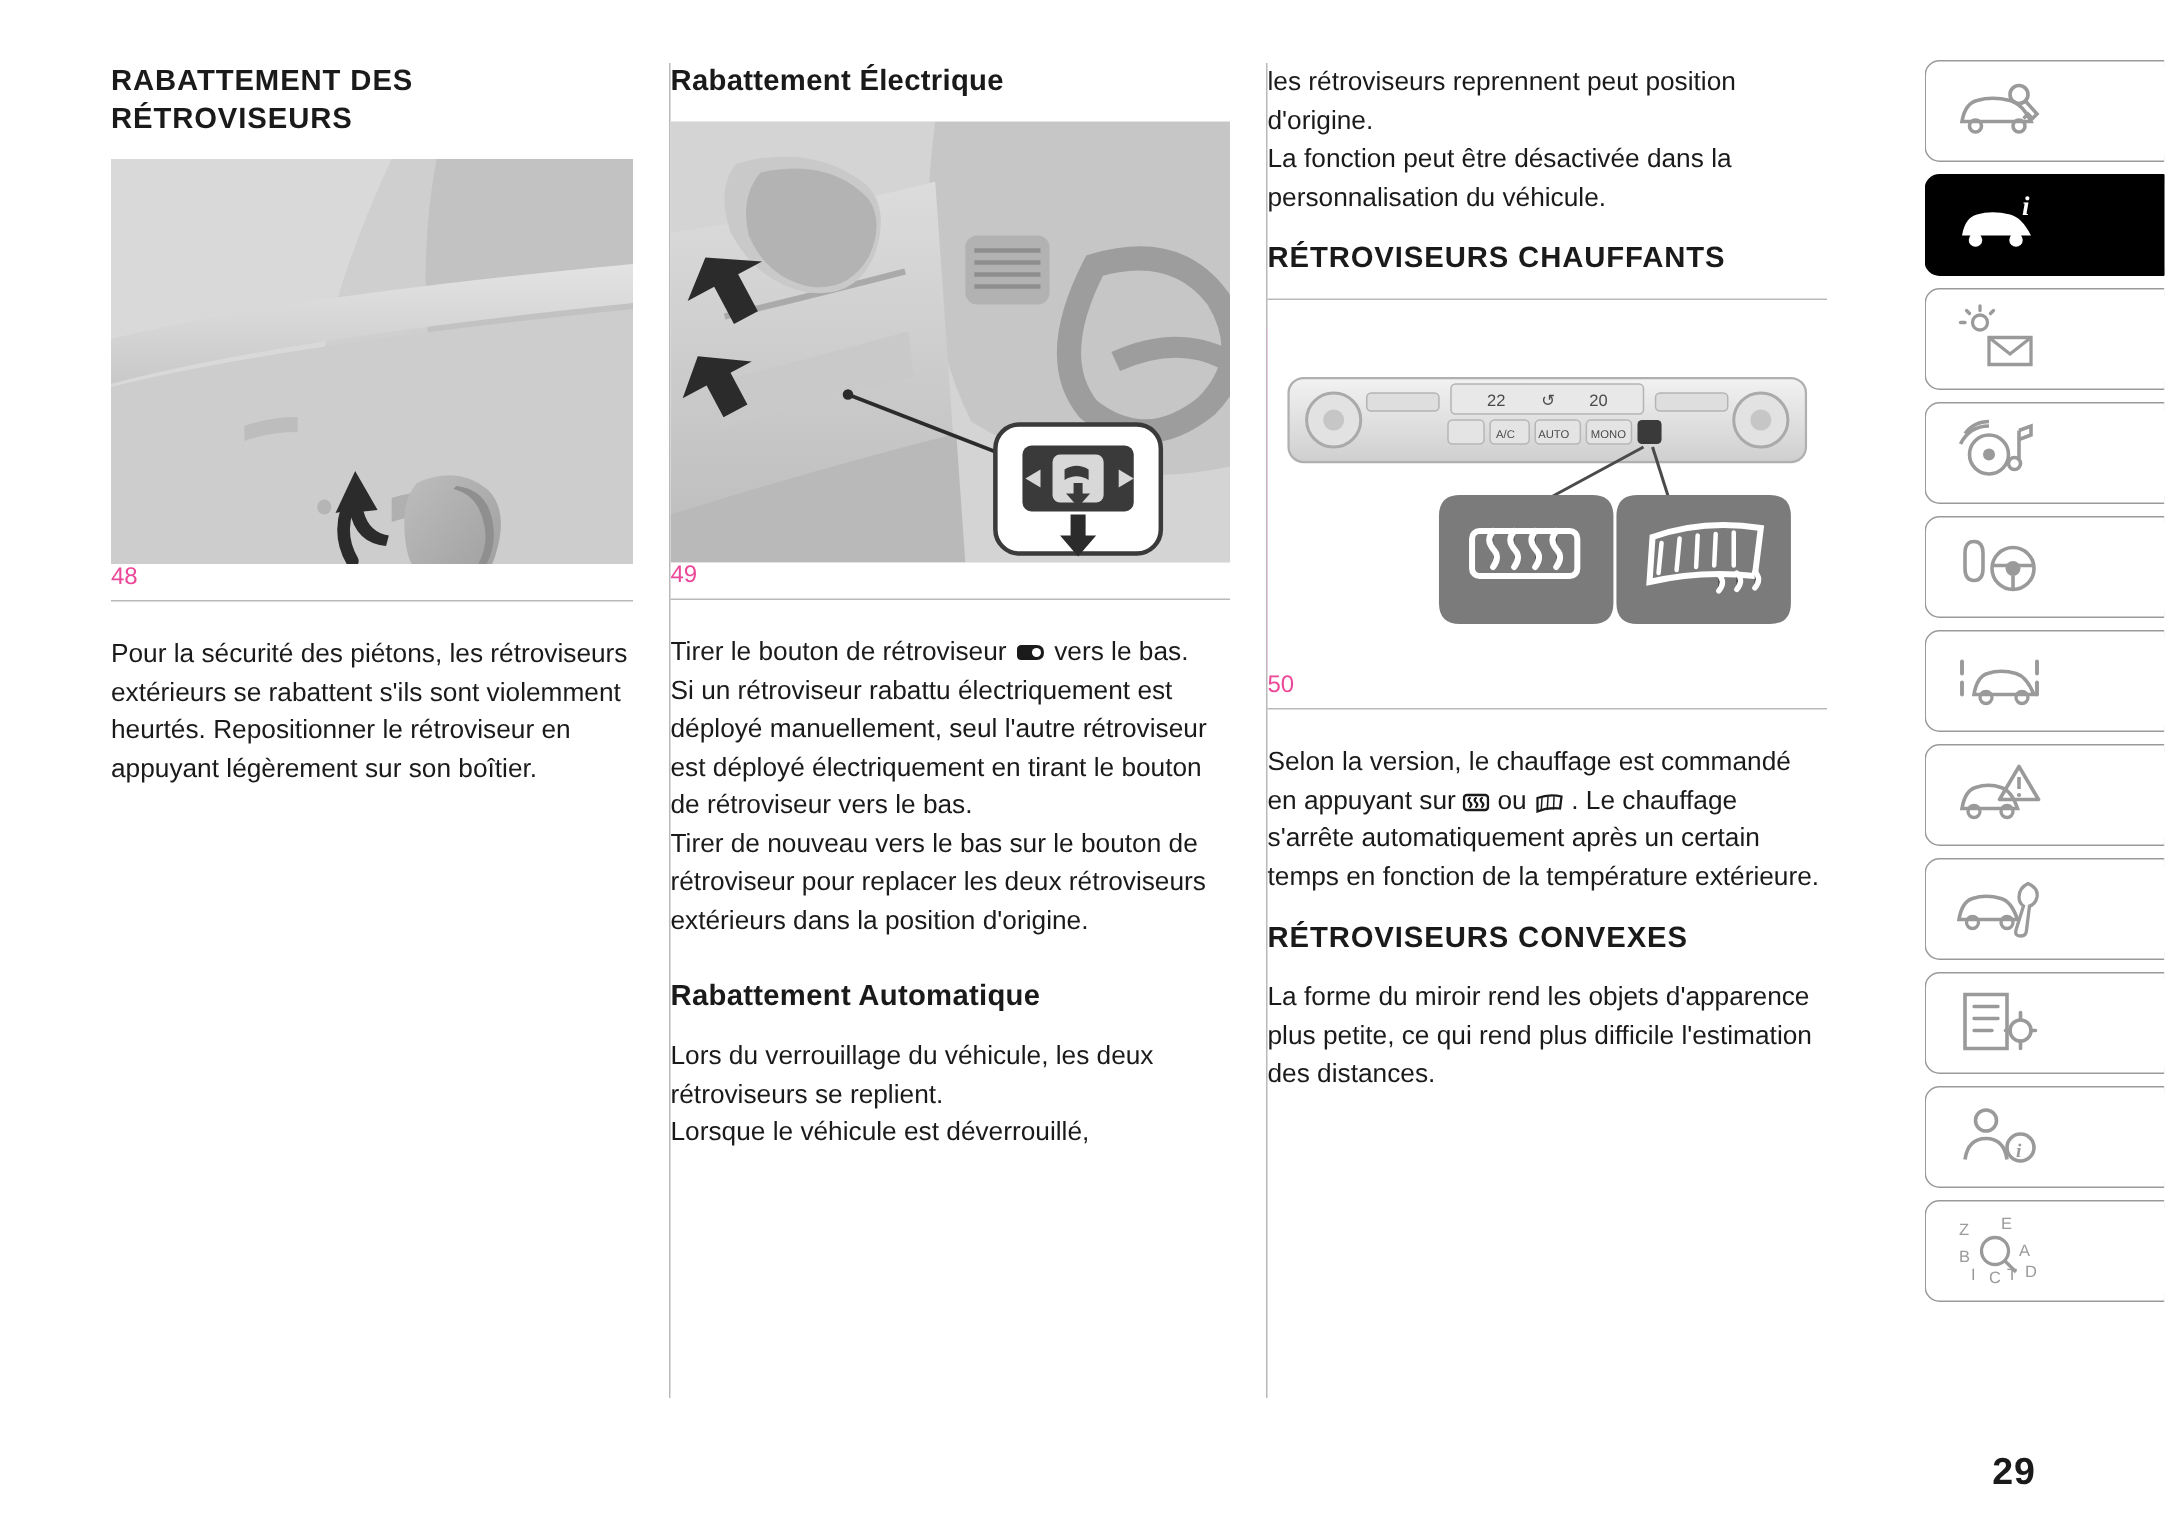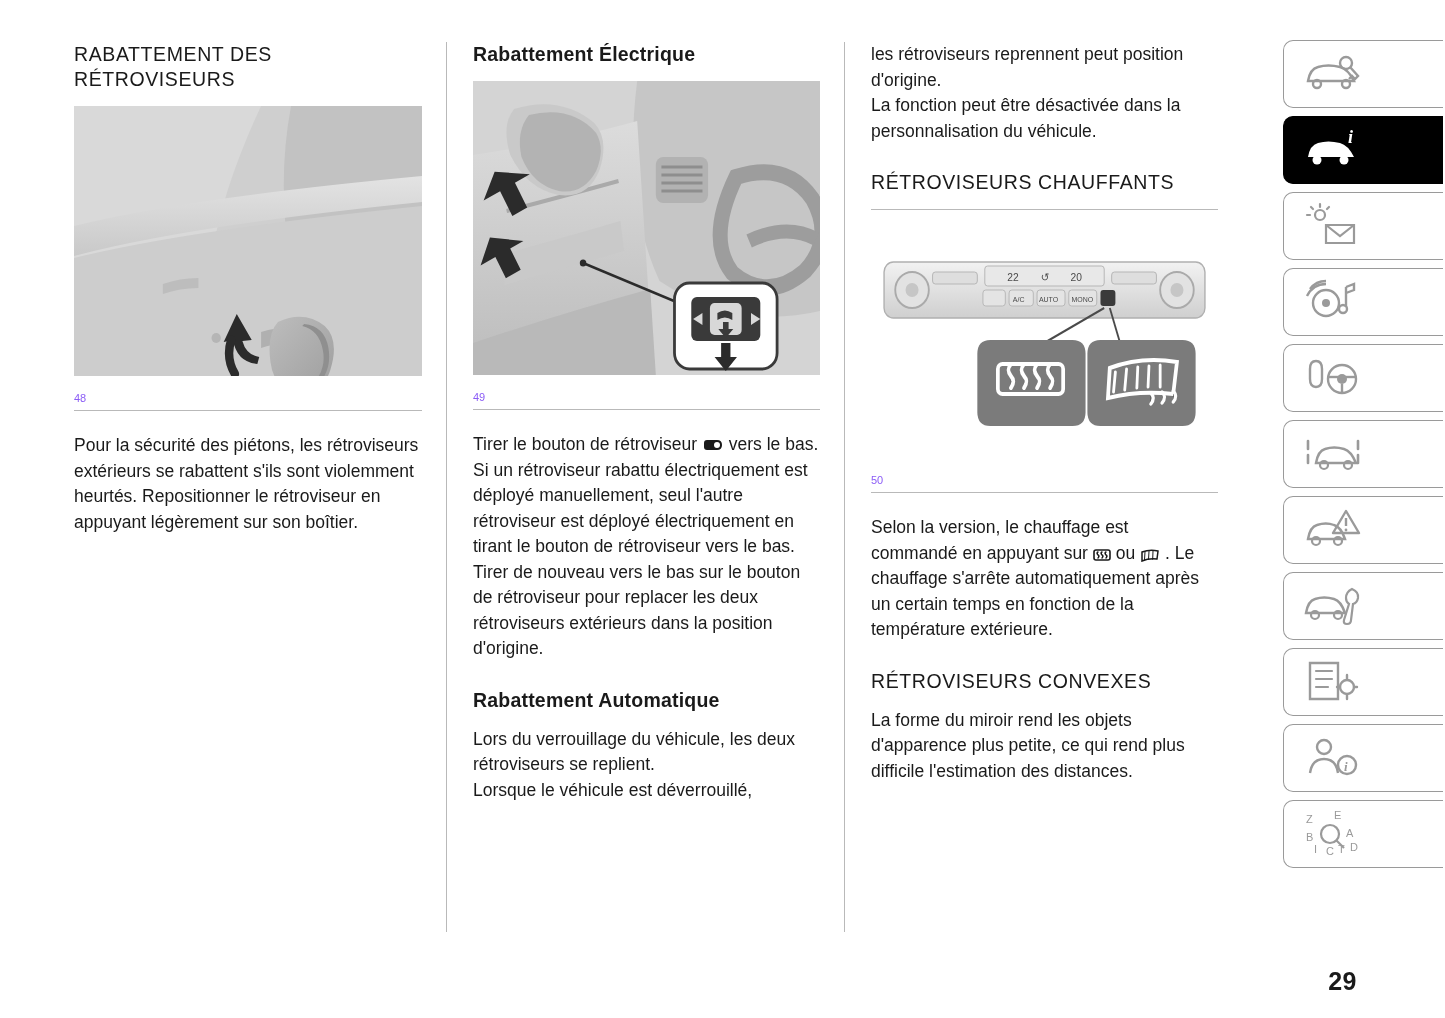--- a/index.html
+++ b/index.html
@@ -31,59 +31,58 @@
     gap: 0;
   }
   .col {
     width: 372px;
     position: relative;
     padding-right: 24px;
     box-sizing: border-box;
   }
   .col + .col {
     border-left: 1px solid #b9b9b9;
-    padding-left: 26px;
     width: 398px;
   }
   .col:nth-child(3) {
     width: 398px;
   }
 
   h1.section-title {
     font-size: 19.5px;
     line-height: 25px;
-    font-weight: normal;
+    font-weight: bold;
     letter-spacing: 0.6px;
     margin: 0 0 14px 0;
     text-transform: uppercase;
   }
   h2.sub-title {
     font-size: 19.5px;
     line-height: 25px;
     font-weight: bold;
     letter-spacing: 0.2px;
     margin: 0 0 14px 0;
   }
   h2.sub-title.spaced {
     margin-top: 26px;
   }
   h1.section-title.spaced {
-    margin-top: 26px;
+    margin-top: 16px;
   }
   p {
     font-size: 17.5px;
     line-height: 25.5px;
     margin: 0;
   }
   p + p { margin-top: 0; }
 
   .fig-caption {
-    font-size: 11px;
-    color: #8b5cf6;
-    margin-top: 16px;
+    font-size: 16px;
+    color: #ec4899;
+    margin-top: 0;
     margin-bottom: 0;
   }
   .rule {
     border: 0;
     border-top: 1px solid #b9b9b9;
     margin: 6px 0 22px 0;
   }
   .rule.tight { margin: 5px 0 18px 0; }
 
   

